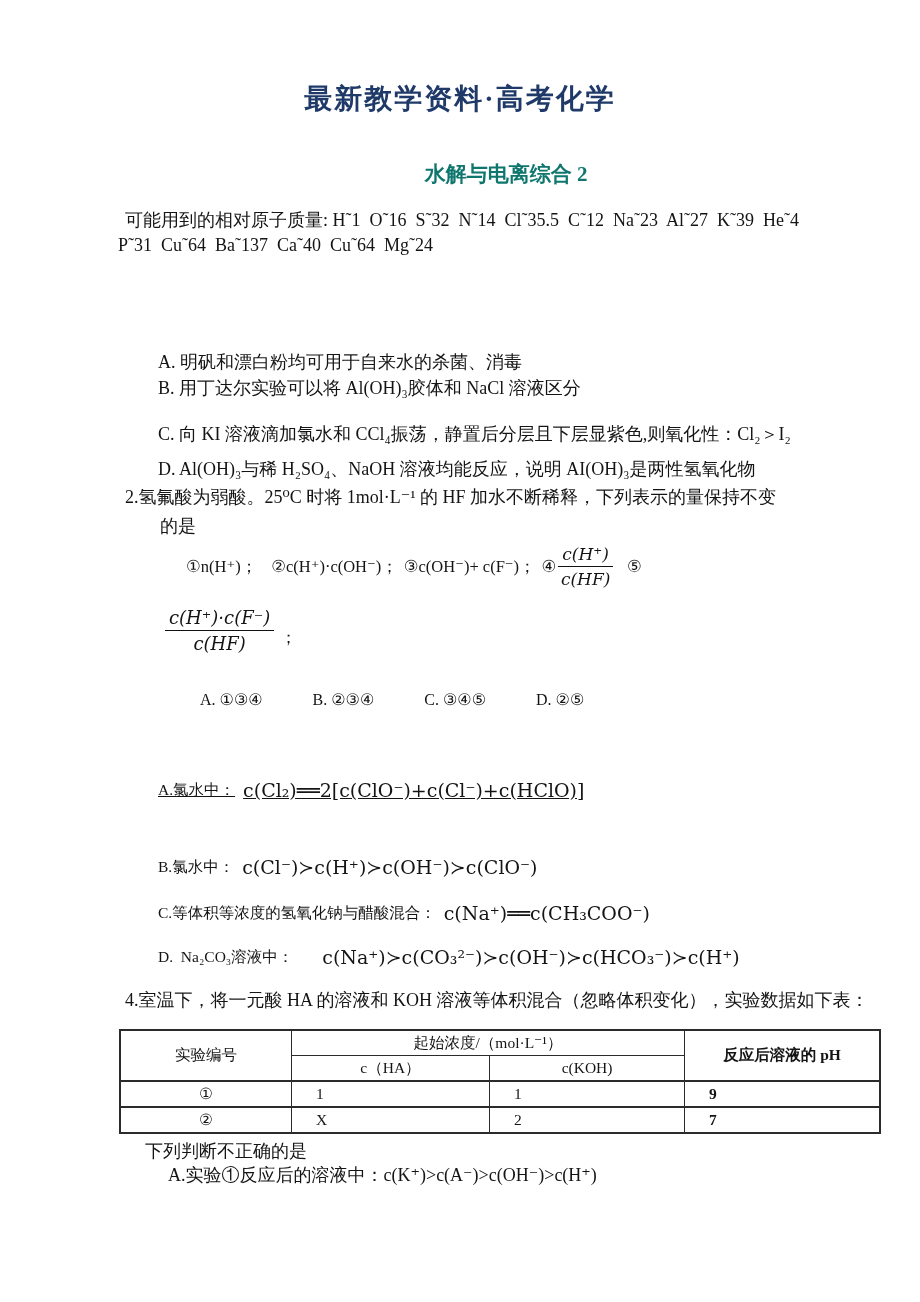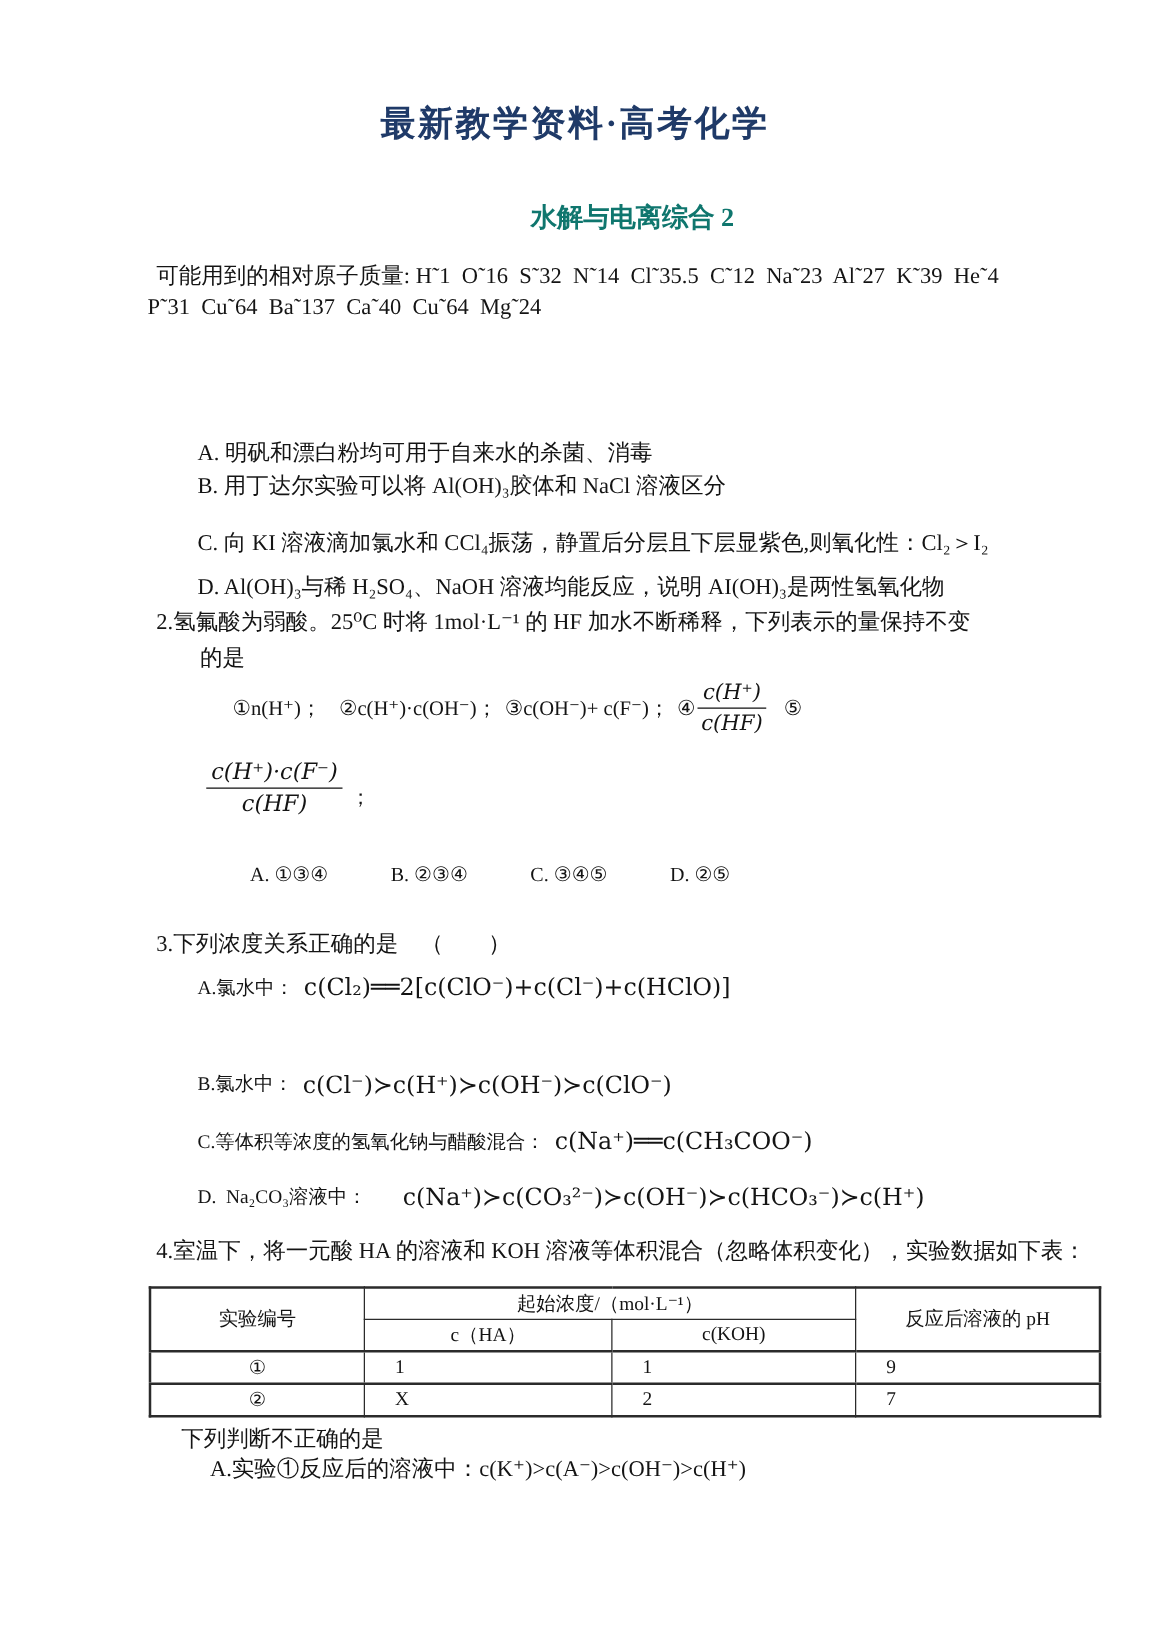--- a/index.html
+++ b/index.html
@@ -71,21 +71,21 @@
     display:flex;column-gap:50px;
     font-size:16px;
   }
 
   .q3-stem{top:743px;left:125px;}
   .formula{
     font-family:"DejaVu Serif",serif;
     font-size:19px;
   }
   .q3-opt{display:flex;align-items:center;}
-  .q3-a{top:770px;left:158px;height:40px;}
+  .q3-a{top:770px;left:158px;height:40px;text-decoration:underline;}
   .q3-b{top:850px;left:158px;height:34px;}
   .q3-c{top:896px;left:158px;height:34px;}
   .q3-d{top:940px;left:158px;height:34px;gap:21px;}
   .q3-opt .prefix{font-size:15.5px;margin-right:8px;white-space:pre-wrap;}
 
   .q4-stem{top:988px;left:125px;width:760px;}
   table.exp{
     position:absolute;top:1029px;left:119px;
     width:762px;border-collapse:collapse;
     font-size:15.5px;
@@ -93,21 +93,21 @@
   }
   table.exp td{
     border:1.2px solid #2b2b2b;
     padding:0;
     height:24px;
     vertical-align:middle;
   }
   table.exp .c-exp{width:171px;text-align:center;}
   table.exp .c-ha{width:174px;}
   table.exp .c-koh{width:171px;}
-  table.exp .c-ph{width:171px;text-align:center;}
+  table.exp .c-ph{width:171px;text-align:center;font-weight:bold;}
   table.exp .center{text-align:center;}
   table.exp .val{text-align:left;padding-left:24px;}
   table.exp tr.data td{border-top:2px solid #2b2b2b;}
   .q4-judge{top:1139px;left:145px;}
   .q4-opta{top:1163px;left:168px;}
 </style>
 </head>
 <body>
 
 <div class="page">
@@ -148,21 +148,20 @@
     <span class="suffix">；</span>
   </div>
 
   <div class="abs q2-opts pre">
     <span>A. ①③④</span>
     <span>B. ②③④</span>
     <span>C. ③④⑤</span>
     <span>D. ②⑤</span>
   </div>
 
-  <div class="abs bodytext q3-stem">3.下列浓度关系正确的是　（　　）</div>
 
   <div class="abs q3-opt q3-a">
     <span class="prefix">A.氯水中：</span>
     <span class="formula">c(Cl₂)══2[c(ClO⁻)+c(Cl⁻)+c(HClO)]</span>
   </div>
   <div class="abs q3-opt q3-b">
     <span class="prefix">B.氯水中：</span>
     <span class="formula">c(Cl⁻)≻c(H⁺)≻c(OH⁻)≻c(ClO⁻)</span>
   </div>
   <div class="abs q3-opt q3-c">

